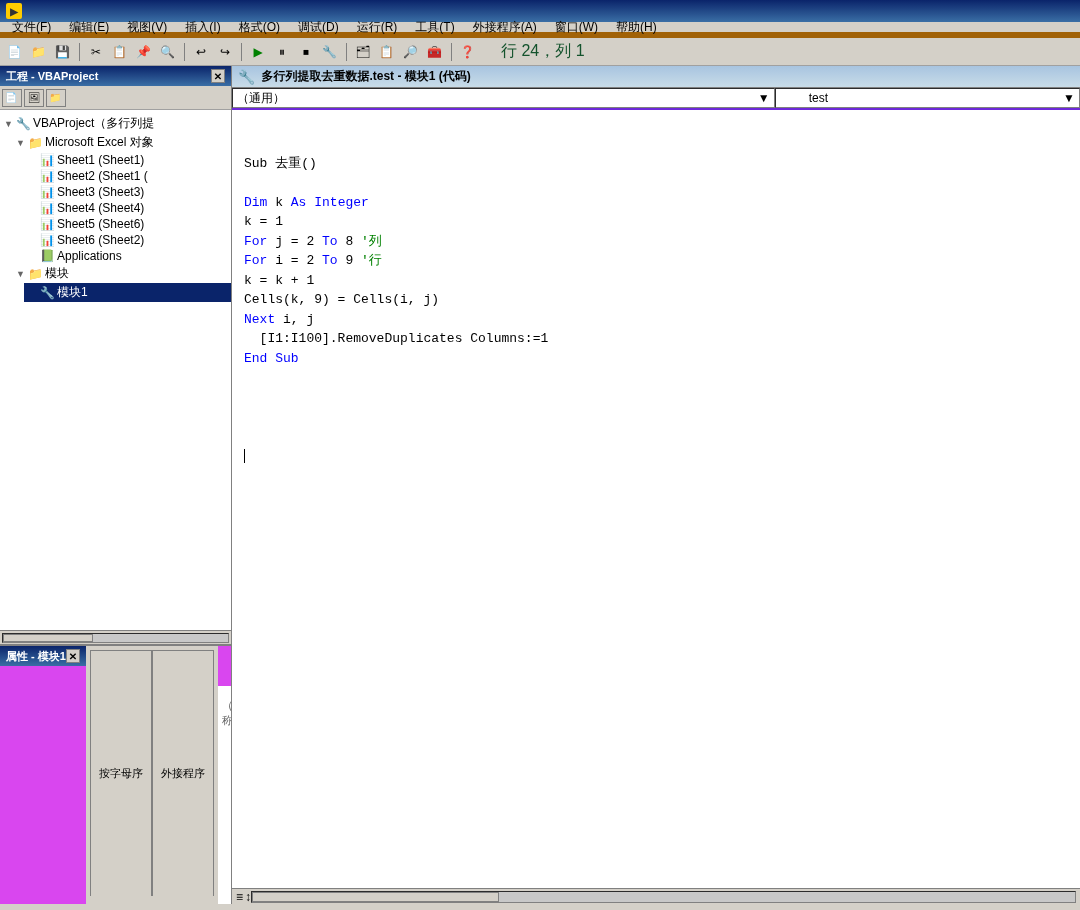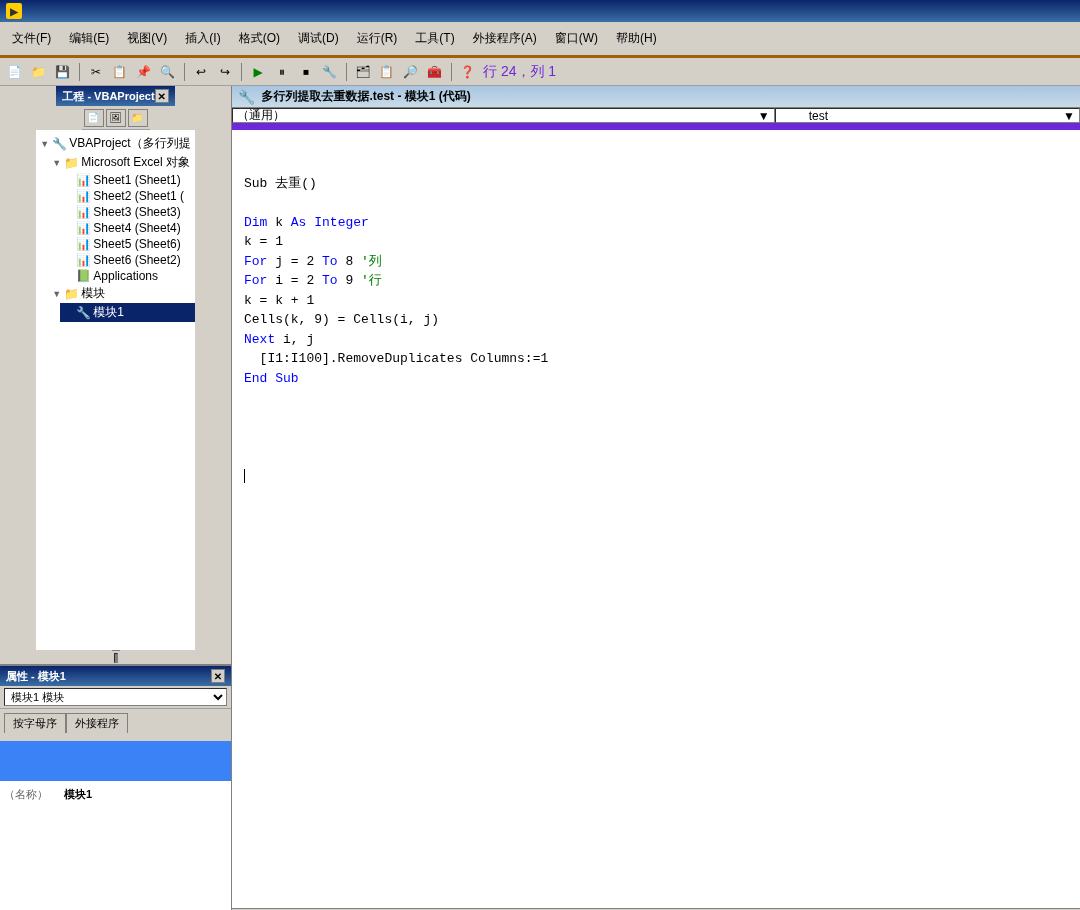--- a/index.html
+++ b/index.html
@@ -33,25 +33,25 @@
       align-items: center;
       justify-content: center;
       font-size: 10px;
       color: #333;
       font-weight: bold;
     }
 
     
     .menu-bar {
       background: #d4d0c8;
-      border-bottom: 3px solid #a16207;
+      border-bottom: 6px solid #a16207;
       padding: 2px 4px;
       display: flex;
       gap: 2px;
-      height: 36px;
+      height: 16px;
       align-items: center;
     }
     .menu-item {
       padding: 2px 8px;
       cursor: pointer;
       font-size: 12px;
       color: #000;
     }
 
     
@@ -75,23 +75,23 @@
       justify-content: center;
       font-size: 12px;
     }
     .toolbar-separator {
       width: 1px;
       height: 18px;
       background: #808080;
       margin: 0 3px;
     }
     .toolbar-status {
-      margin-left: 2px;
-      font-size: 14px;
-      color: #6d28d9;
+      margin-left: 20px;
+      font-size: 16px;
+      color: #14532d;
     }
 
     
     .main-layout {
       display: flex;
       height: calc(910px - 22px - 22px - 28px);
     }
 
     
     .left-panel {
@@ -200,22 +200,22 @@
     .h-scrollbar-thumb {
       width: 40%;
       height: 100%;
       background: #d4d0c8;
       border: 1px solid #808080;
     }
 
     
     .properties-panel {
       display: flex;
-      flex-direction: column;
-      background: #3b82f6;
+      flex-direction: row;
+      background: #d946ef;
     }
     .properties-content {
       background: white;
       flex: 1;
       padding: 4px;
       font-size: 12px;
       overflow: auto;
       margin-top: 40px;
     }
     .properties-row {
@@ -286,21 +286,21 @@
       border-bottom: 1px solid #808080;
     }
     .code-window-icon {
       font-size: 14px;
     }
 
     .code-dropdowns {
       display: flex;
       gap: 0;
       background: #d4d0c8;
-      border-bottom: 7px solid #6d28d9;
+      border-bottom: 2px solid #6d28d9;
       height: 22px;
     }
     .code-dropdown {
       flex: 1;
       background: white;
       border: 1px inset #808080;
       font-size: 12px;
       padding: 1px 4px;
       display: flex;
       align-items: center;
@@ -424,21 +424,21 @@
   <button class="toolbar-btn">🧰</button>
   <div class="toolbar-separator"></div>
   <button class="toolbar-btn">❓</button>
   <span class="toolbar-status">行 24，列 1</span>
 </div>
 
 <div class="main-layout">
 
   <div class="left-panel">
 
-    <div style="flex:1; display:flex; flex-direction:column;align-items:center;">
+    <div style="flex:1; display:flex; flex-direction:column;">
       <div class="panel-header">
         <span>工程 - VBAProject</span>
         <div class="panel-close-btn">✕</div>
       </div>
       <div class="panel-toolbar">
         <button class="panel-toolbar-btn">📄</button>
         <button class="panel-toolbar-btn">🖼</button>
         <button class="panel-toolbar-btn">📁</button>
       </div>
       <div class="project-tree">
@@ -507,25 +507,20 @@
         <div class="h-scrollbar-track">
           <div class="h-scrollbar-thumb"></div>
         </div>
       </div>
     </div>
 
     <div class="properties-panel" style="height:260px; border-top: 2px solid #808080;">
       <div class="panel-header">
         <span>属性 - 模块1</span>
         <div class="panel-close-btn">✕</div>
-      </div>
-      <div class="props-name-area">
-        <select class="props-name-select">
-          <option>模块1 模块</option>
-        </select>
       </div>
       <div class="props-tabs">
         <button class="props-tab">按字母序</button>
         <button class="props-tab">外接程序</button>
       </div>
       <div class="properties-content">
         <div class="properties-row">
           <span class="properties-key">（名称）</span>
           <span class="properties-value">模块1</span>
         </div>

